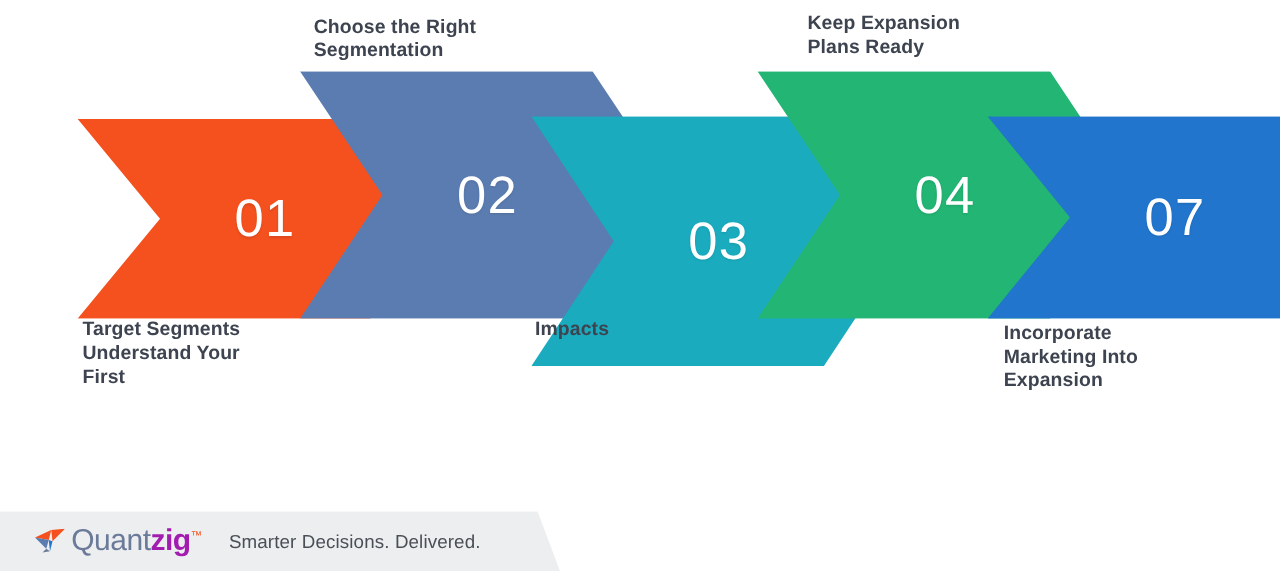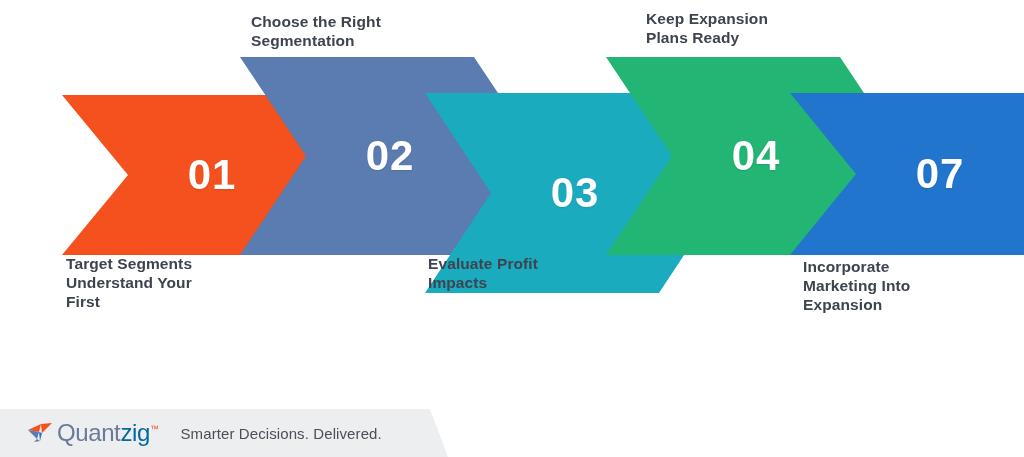--- a/index.html
+++ b/index.html
@@ -34,21 +34,21 @@
   .chev {
     position: absolute;
     display: flex;
     align-items: center;
     justify-content: center;
   }
 
   .chev-num {
     color: #ffffff;
     font-size: 42px;
-    font-weight: bold;
+    font-weight: normal;
     letter-spacing: 1px;
     font-family: "Liberation Sans", sans-serif;
     position: relative;
     z-index: 3;
     text-shadow: 0 1px 2px rgba(0,0,0,0.10);
   }
 
   
   .chev-shape {
     position: absolute;
@@ -100,21 +100,21 @@
   }
 
   .logo-word {
     font-size: 24px;
     font-weight: normal;
     letter-spacing: -0.4px;
     font-family: "Liberation Sans", sans-serif;
     line-height: 1;
   }
   .logo-quant { color: #6b7a99; }
-  .logo-zig  { color: #0369a1; }
+  .logo-zig  { color: #a21caf; font-weight: bold; }
   .logo-tm {
     font-size: 9px;
     color: #f4511e;
     vertical-align: super;
   }
 
   .tagline {
     margin-left: 22px;
     font-size: 15px;
     color: #4a4f57;
@@ -161,21 +161,20 @@
     <div>Understand Your</div>
     <div>First</div>
   </div>
 
   <div class="label" style="left:251px; top:13px; width:195px;">
     <div>Choose the Right</div>
     <div>Segmentation</div>
   </div>
 
   <div class="label" style="left:428px; top:255px; width:180px;">
-    <div>Evaluate Profit</div>
     <div>Impacts</div>
   </div>
 
   <div class="label" style="left:803px; top:258px; width:180px;">
     <div>Incorporate</div>
     <div>Marketing Into</div>
     <div>Expansion</div>
   </div>
 
   <div class="label" style="left:646px; top:10px; width:185px;">

